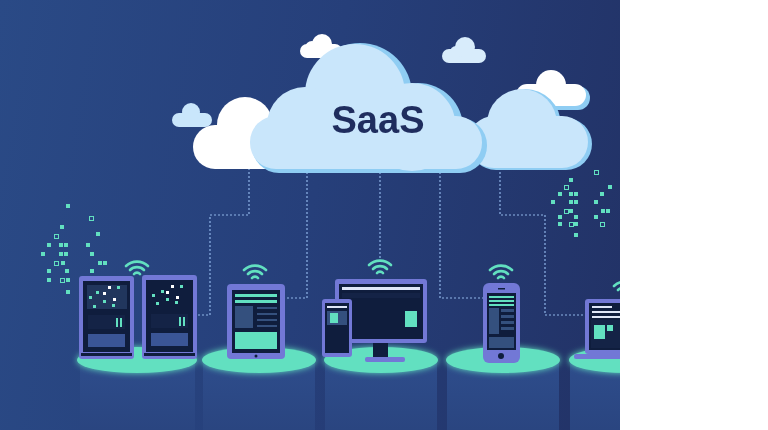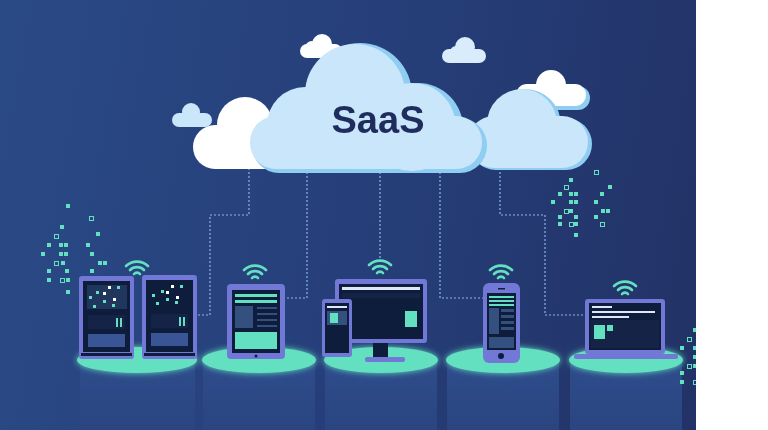--- a/index.html
+++ b/index.html
@@ -1,21 +1,21 @@
 <!DOCTYPE html>
 <html><head>
 <meta charset="utf-8">
 <style>
   html, body { margin: 0; padding: 0; }
   body {
     width: 768px; height: 430px; overflow: hidden;
     font-family: "Liberation Sans", sans-serif;
   }
   #scene {
-    position: relative; width: 696px; height: 430px; overflow: hidden;
+    position: relative; width: 620px; height: 430px; overflow: hidden;
     background: linear-gradient(100deg, #2a4a86 0%, #263f7a 50%, #223266 100%);
   }
   svg { position: absolute; left: 0; top: 0; }
   .title-text {
     font-family: "Liberation Sans", sans-serif;
     font-weight: 700;
   }
 </style>
 </head>
 <body>

